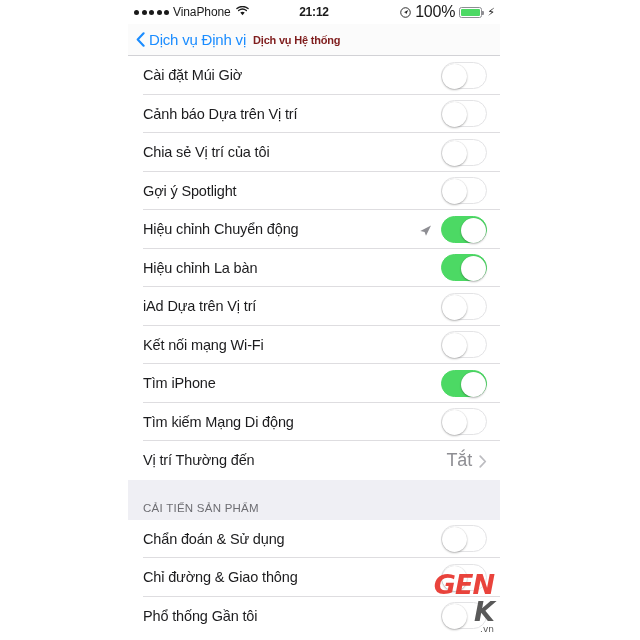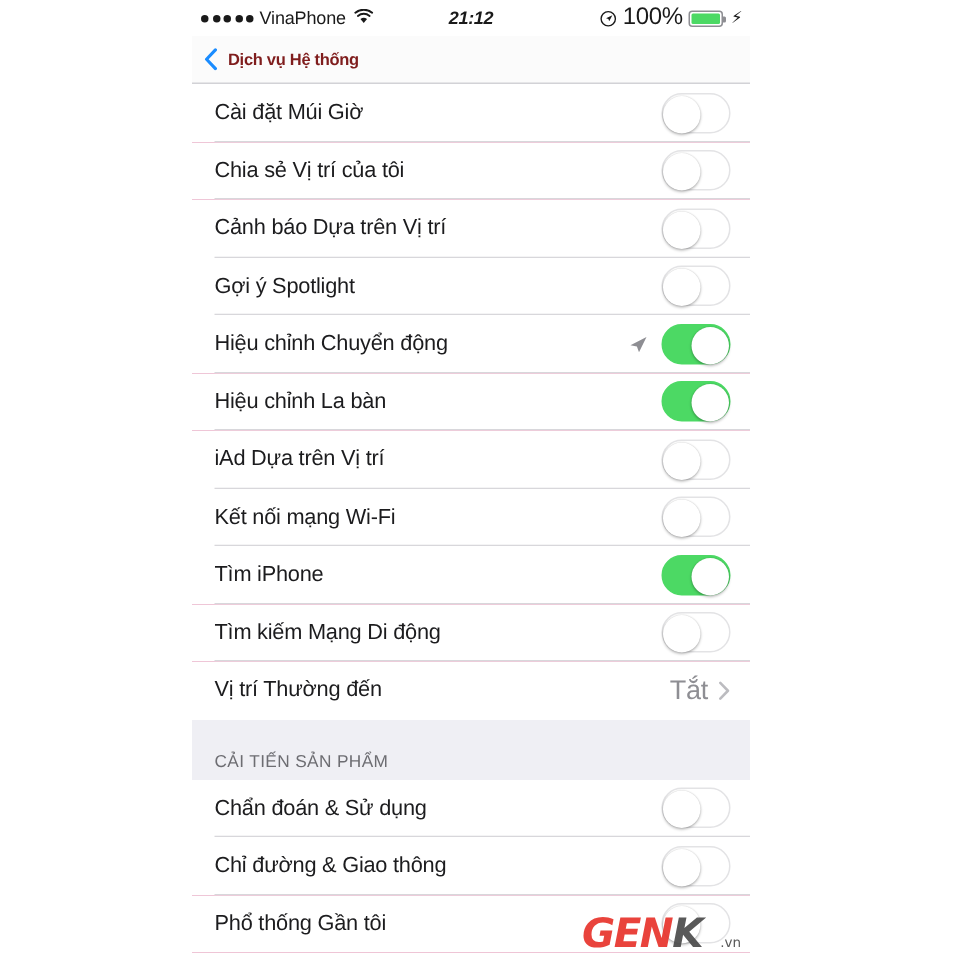--- a/index.html
+++ b/index.html
@@ -60,21 +60,20 @@
   }
   .wifi-icon { margin-left: 1px; display:block; }
   .sb-center {
     position: absolute;
     left: 0; right: 0;
     text-align: center;
     font-size: 12px;
     font-weight: bold;
     color: #1a1a1a;
     letter-spacing: -0.2px;
-    font-style: italic;
   }
   .sb-right {
     position: absolute;
     right: 5px;
     display: flex;
     align-items: center;
     gap: 4px;
   }
   .loc-arrow-status {
     display: inline-block;
@@ -239,20 +238,21 @@
 
   
   .watermark {
     position: absolute;
     right: 6px;
     bottom: 4px;
     display: flex;
     align-items: flex-end;
     pointer-events: none;
     opacity: 0.92;
+    flex-direction: column;
   }
   .wm-gen {
     font-family: "DejaVu Sans", sans-serif;
     font-size: 27px;
     font-weight: bold;
     font-style: italic;
     color: #e8342c;
     letter-spacing: -1px;
     line-height: 1;
   }
@@ -316,46 +316,47 @@
     </div>
   </div>
 
   <div class="navbar">
     <div class="back-btn">
       <span class="chev-back">
         <svg width="9" height="15" viewBox="0 0 9 15">
           <path d="M7.6 1.3 L1.7 7.5 L7.6 13.7" stroke="#1a8cff" stroke-width="2.1" fill="none" stroke-linecap="round" stroke-linejoin="round"></path>
         </svg>
       </span>
+      <span class="back-label">Dịch vụ Định vị</span>
     </div>
     <div class="nav-title">Dịch vụ Hệ thống</div>
   </div>
 
   <div class="list-group">
 
     <div class="row">
       <span class="row-label">Cài đặt Múi Giờ</span>
       <div class="row-right">
         <span class="switch off">
             <span class="knob"></span>
           </span>
       </div>
     </div>
 
     <div class="row">
+      <span class="row-label">Cảnh báo Dựa trên Vị trí</span>
+      <div class="row-right">
+        <span class="switch off">
+            <span class="knob"></span>
+          </span>
+      </div>
+    </div>
+
+    <div class="row">
       <span class="row-label">Chia sẻ Vị trí của tôi</span>
-      <div class="row-right">
-        <span class="switch off">
-            <span class="knob"></span>
-          </span>
-      </div>
-    </div>
-
-    <div class="row">
-      <span class="row-label">Cảnh báo Dựa trên Vị trí</span>
       <div class="row-right">
         <span class="switch off">
             <span class="knob"></span>
           </span>
       </div>
     </div>
 
     <div class="row">
       <span class="row-label">Gợi ý Spotlight</span>
       <div class="row-right">

